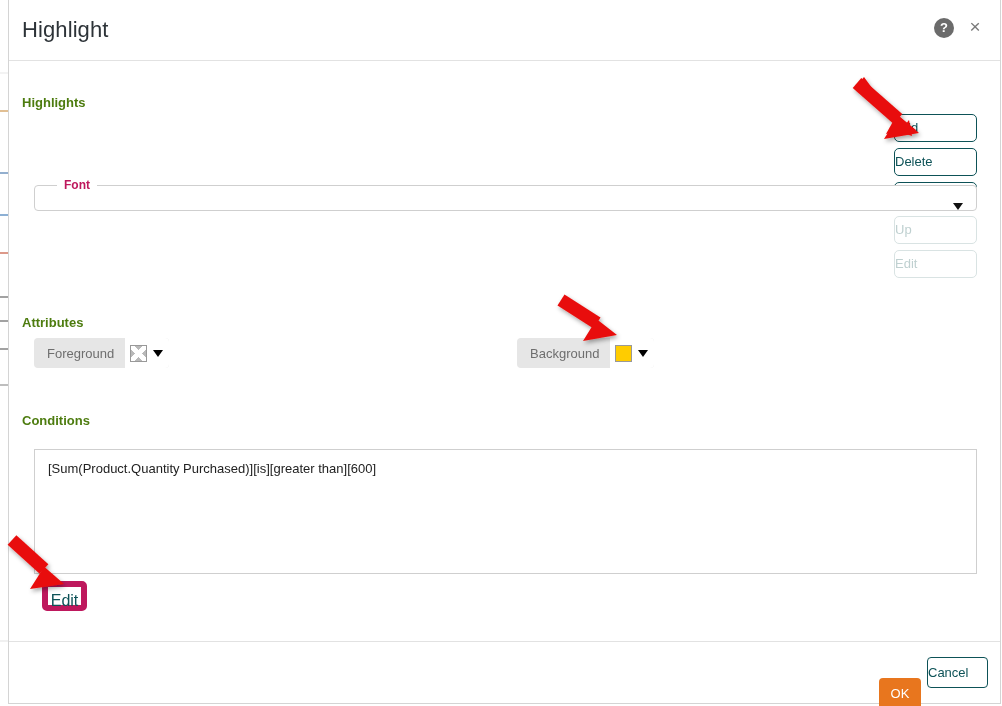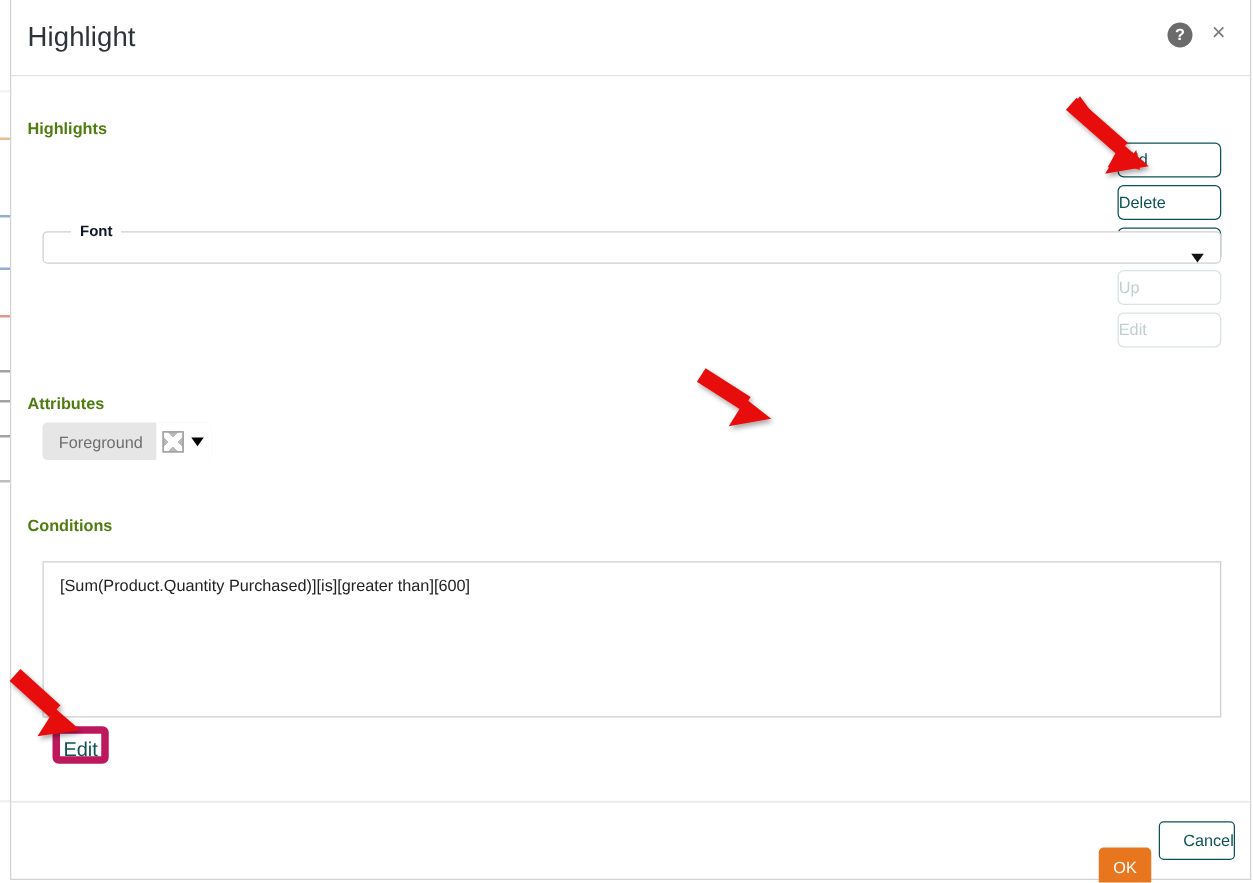--- a/index.html
+++ b/index.html
@@ -213,21 +213,21 @@
     box-sizing: border-box;
     margin: 0;
     padding: 0;
     background: #ffffff;
   }
   .font-fs legend {
     margin-left: 22px;
     padding: 0 7px;
     font-size: 12px;
     font-weight: bold;
-    color: #0f172a;
+    color: #be185d;
   }
   .font-caret {
     position: absolute;
     right: 13px;
     top: 11px;
     width: 0; height: 0;
     border-left: 5px solid transparent;
     border-right: 5px solid transparent;
     border-top: 7px solid #111;
     cursor: pointer;
@@ -300,21 +300,21 @@
   .btn-cancel {
     position: absolute;
     right: 12px;
     top: 15px;
     width: 61px;
     height: 31px;
     line-height: 29px;
     background: #ffffff;
     color: #0d5257;
     font-size: 13px;
-    text-align: right;
+    text-align: left;
     border: 1px solid #0d5257;
     border-radius: 4px;
     cursor: pointer;
     box-sizing: border-box;
     font-family: "Liberation Sans", sans-serif;
     padding: 0;
   }
 
   
   .arrow-layer {
@@ -364,20 +364,27 @@
     <div class="section-label" style="left:13px; top:254px;">Attributes</div>
 
     <div class="attr-ctl" style="left:25px; top:277px;">
       <span class="attr-name">Foreground</span>
       <span class="swatch-wrap">
         <span class="swatch none"></span>
         <span class="caret"></span>
       </span>
     </div>
 
+    <div class="attr-ctl" style="left:508px; top:277px;">
+      <span class="attr-name">Background</span>
+      <span class="swatch-wrap">
+        <span class="swatch" id="bg-swatch" style="background: rgb(255, 204, 0);"></span>
+        <span class="caret"></span>
+      </span>
+    </div>
 
     <fieldset class="font-fs">
       <legend>Font</legend>
       <div class="font-caret"></div>
     </fieldset>
 
     <div class="section-label" style="left:13px; top:352px;">Conditions</div>
 
     <div class="cond-box">
       <span>[Sum(Product.Quantity Purchased)][is][greater than][600]</span>

